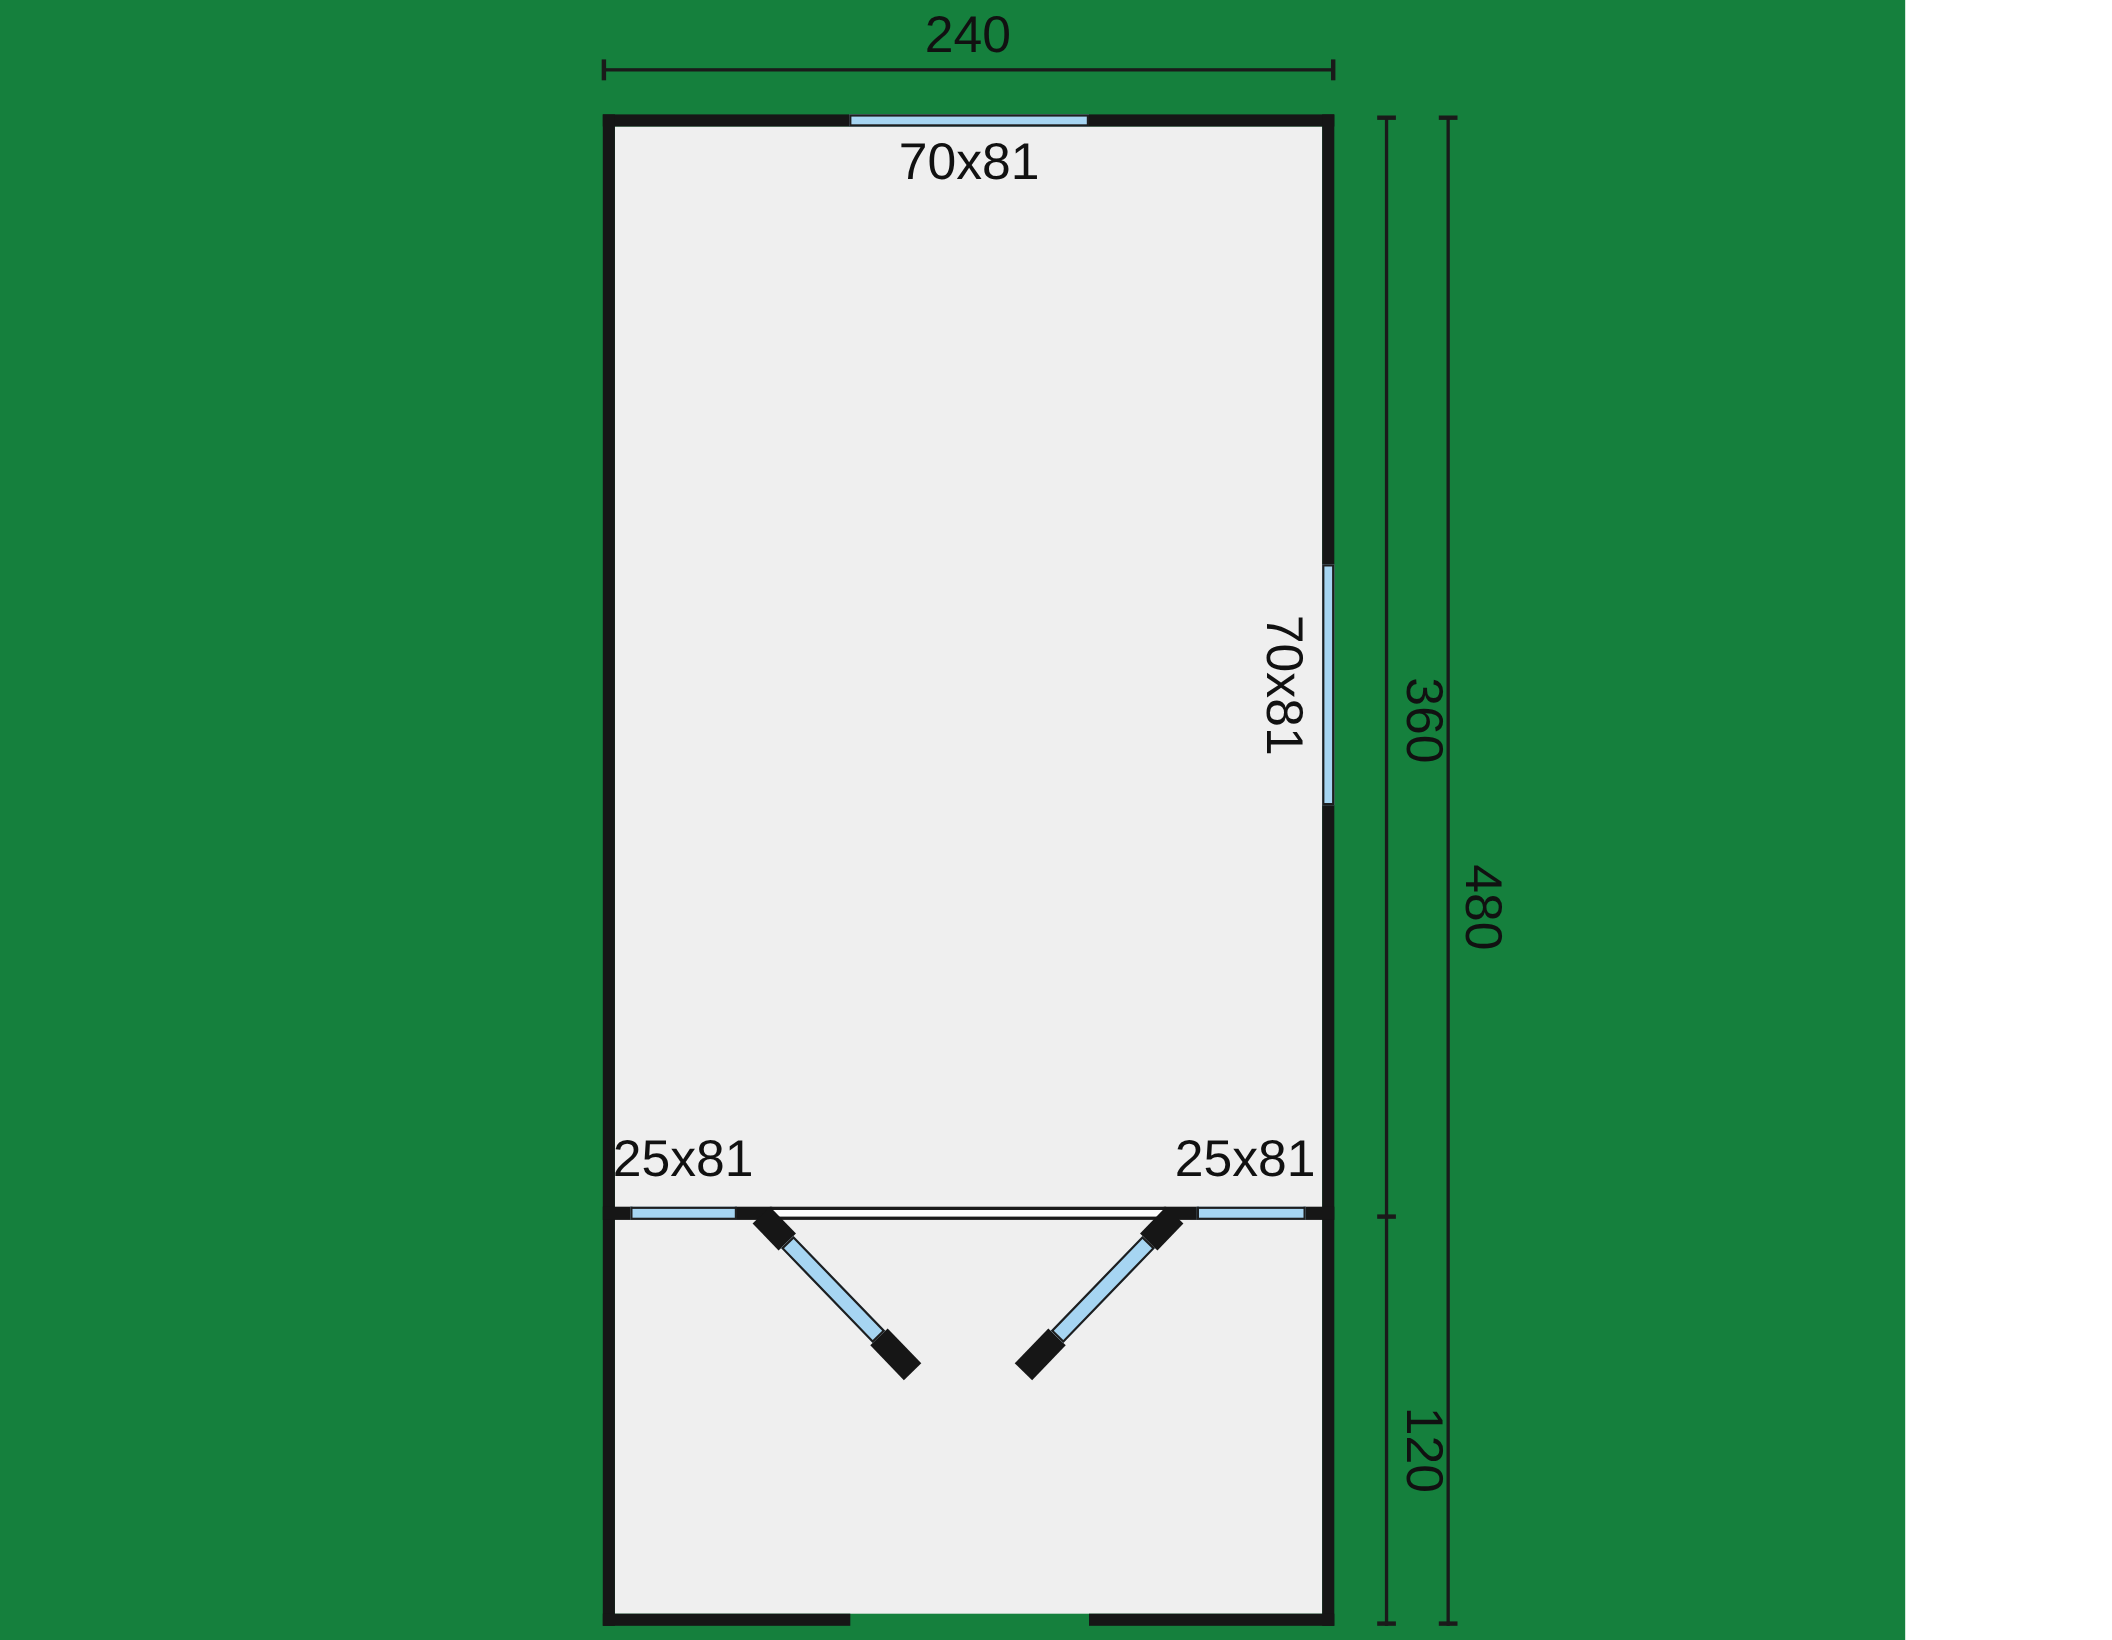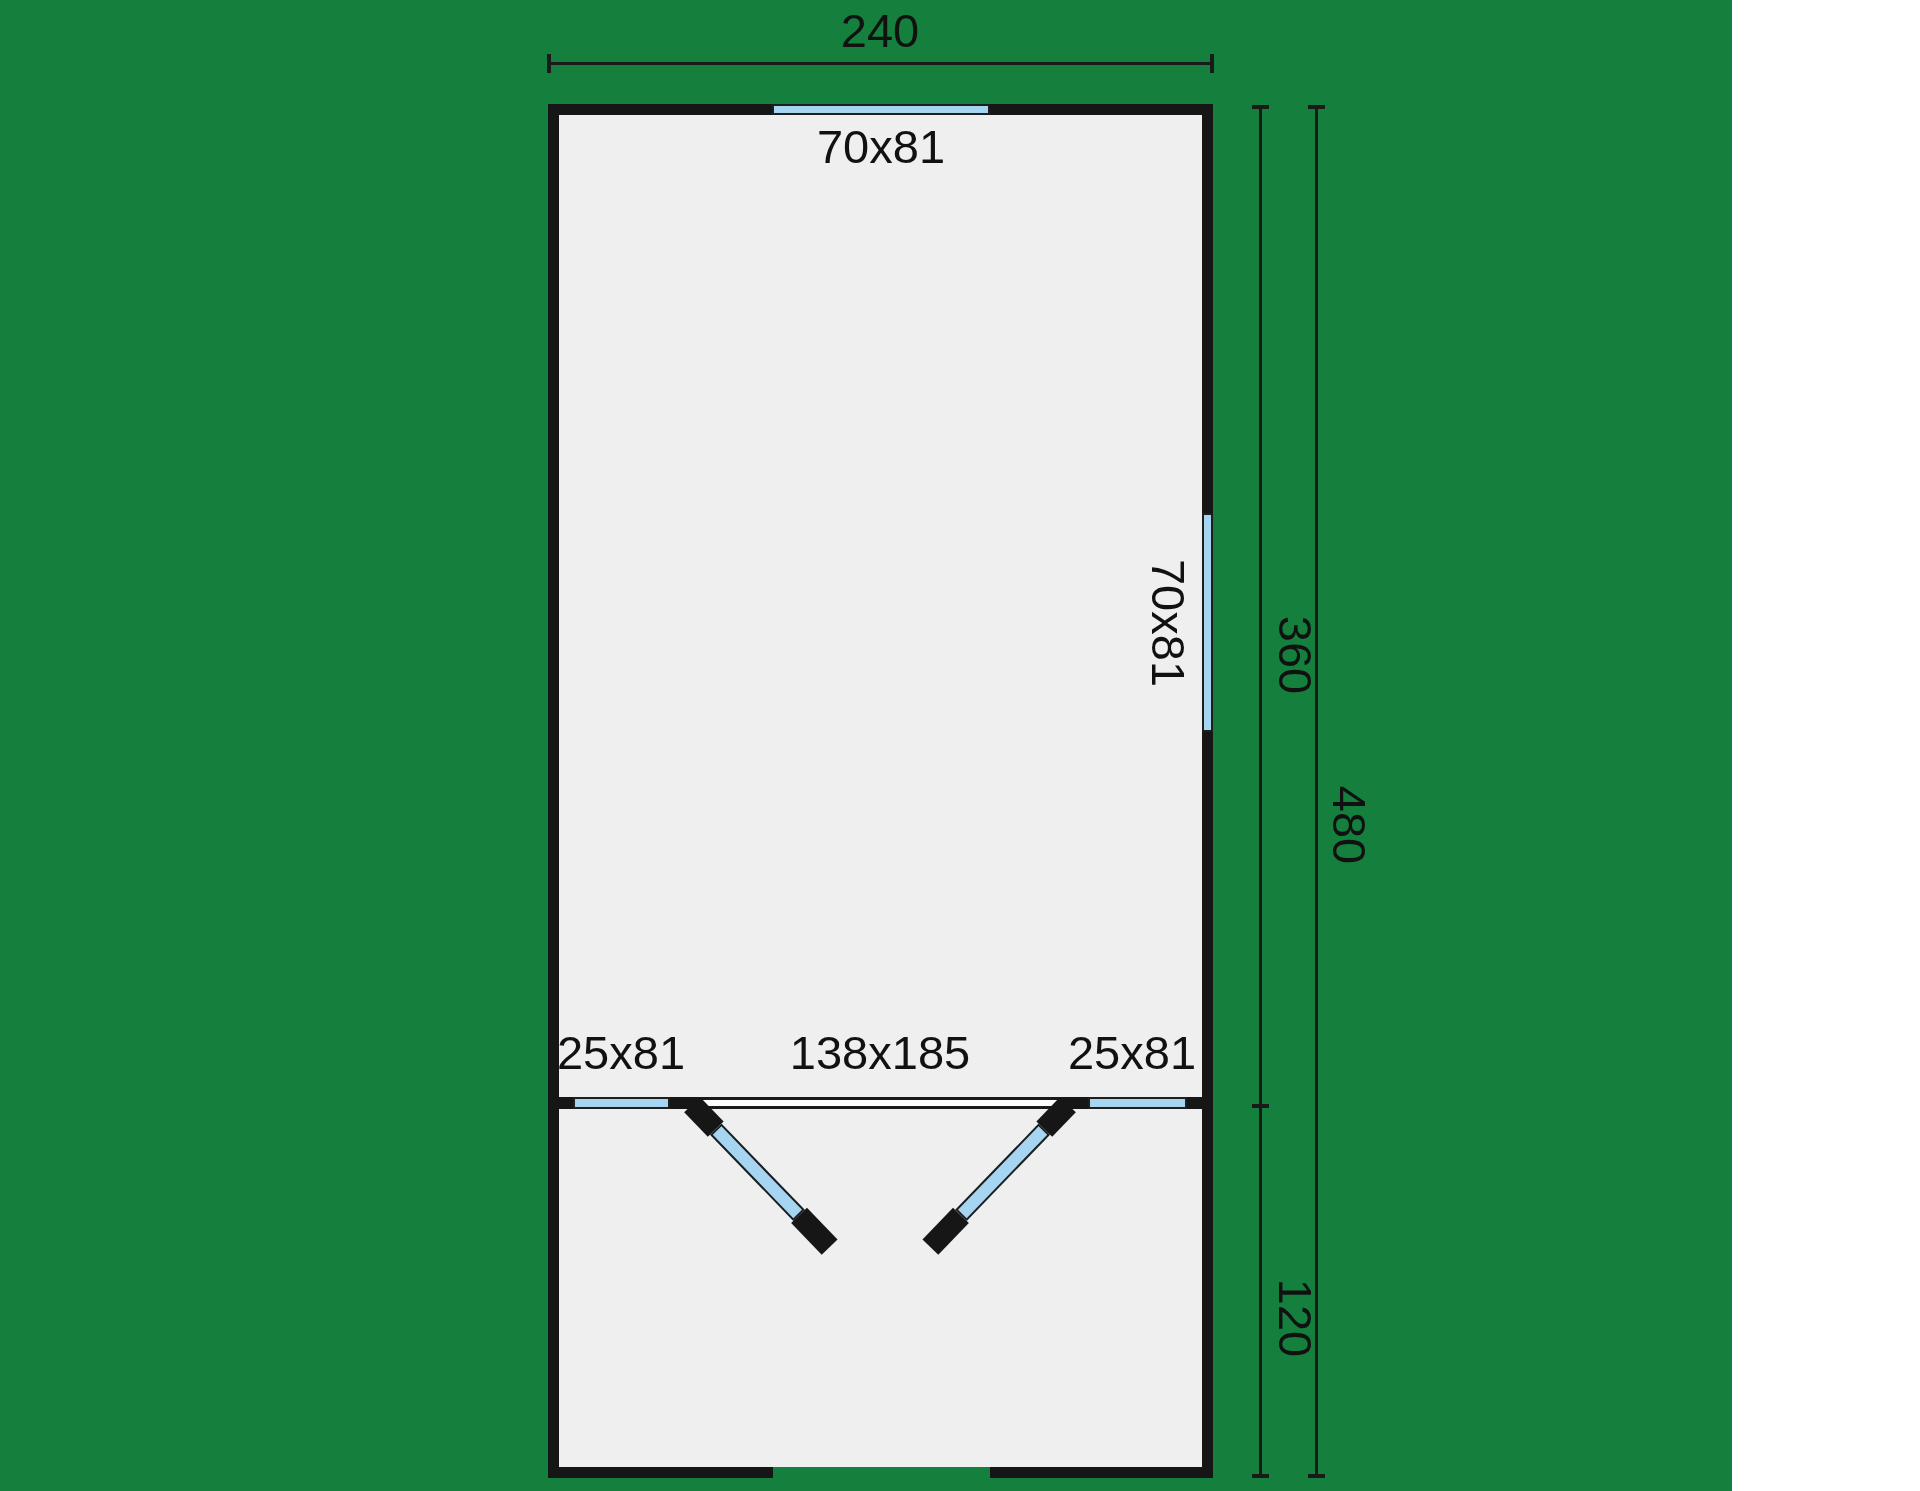--- a/index.html
+++ b/index.html
@@ -100,15 +100,14 @@
 
   <div class="dimline" style="left:1315px;top:107px;width:3px;height:1371px;"></div>
   <div class="tick" style="left:1308px;top:105px;width:17px;height:4px;"></div>
   <div class="tick" style="left:1308px;top:1474px;width:17px;height:4px;"></div>
   <div class="lbl rot" style="left:1249px;top:800px;width:200px;">480</div>
 
   <div class="lbl" style="left:781px;top:122px;width:200px;">70x81</div>
   <div class="lbl rot" style="left:1068px;top:598px;width:200px;">70x81</div>
   <div class="lbl" style="left:521px;top:1028px;width:200px;">25x81</div>
   <div class="lbl" style="left:1032px;top:1028px;width:200px;">25x81</div>
-  <div class="lbl" style="left:755px;top:1028px;width:250px;">138x185</div>
 
 </div>
 
 </body></html>

